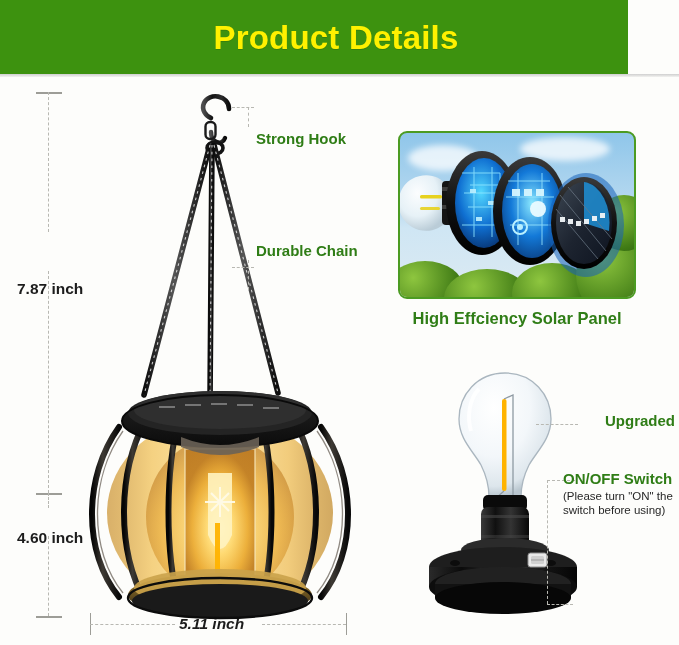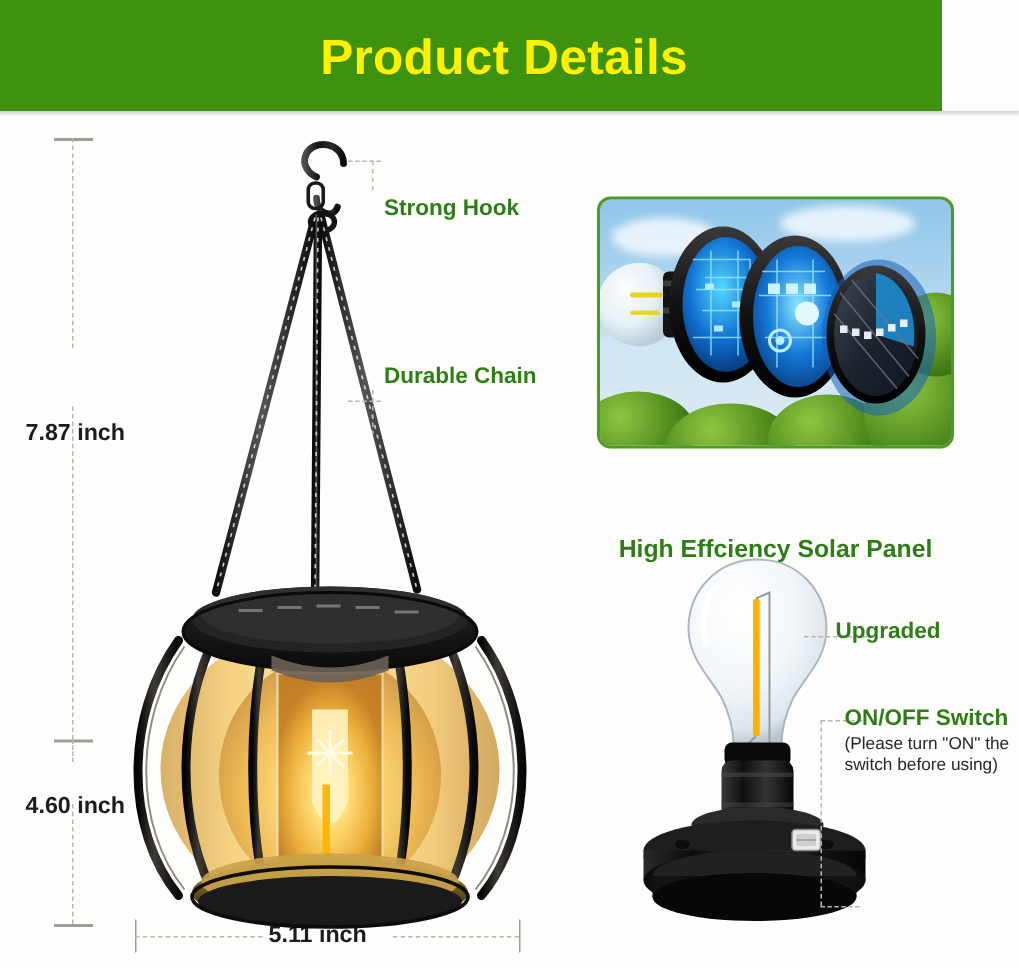--- a/index.html
+++ b/index.html
@@ -36,35 +36,35 @@
   .dim-label {
     position: absolute; color: #1c1c1c; font-size: 15.5px; font-weight: bold;
     white-space: nowrap; background: #fdfdfb; padding: 1px 3px;
   }
 
   
   .callout {
     position: absolute; color: #2f7d16; font-size: 15px; font-weight: bold;
     line-height: 1.18; white-space: nowrap;
   }
-  .callout.center { text-align: left; }
+  .callout.center { text-align: right; }
   .subnote {
     position: absolute; color: #272727; font-size: 11.5px; font-weight: normal;
     line-height: 1.25; white-space: nowrap;
   }
 
   
   .inset {
     position: absolute; left: 398px; top: 131px; width: 238px; height: 168px;
     border: 2px solid #4c9b22; border-radius: 9px; overflow: hidden;
     background: linear-gradient(to bottom, #8fc6ea 0%, #b9daf0 46%, #cfe6f4 58%, #dceaf2 100%);
   }
   .inset-caption {
     position: absolute; left: 398px; top: 309px; width: 238px;
-    text-align: center; color: #2f7d16; font-size: 16.5px; font-weight: bold; margin-top: 48px;
+    text-align: center; color: #2f7d16; font-size: 16.5px; font-weight: bold;
   }
   .foliage {
     position: absolute; border-radius: 50%;
     background: radial-gradient(circle at 35% 30%, #8ec63f, #3f7a15 70%, #2d5a0d);
   }
   .cloud {
     position: absolute; border-radius: 50%;
     background: rgba(255,255,255,.75); filter: blur(3px);
   }
 
@@ -88,21 +88,21 @@
 
   <div class="vcap" style="left:36px; top:493px; width:26px;"></div>
 
   <div class="vdash" style="left:48px; top:493px; height:15px;"></div>
   <div class="dim-label" style="left:14px; top:528px;">4.60 inch</div>
   <div class="vdash" style="left:48px; top:536px; height:80px;"></div>
   <div class="vcap" style="left:36px; top:616px; width:26px;"></div>
 
   <div class="hcap" style="left:90px; top:613px; height:22px;"></div>
   <div class="hdash" style="left:90px; top:624px; width:85px;"></div>
-  <div class="dim-label" style="left:176px; top:614px;">5.11 inch</div>
+  <div class="dim-label" style="left:176px; top:614px;font-style:italic;">5.11 inch</div>
   <div class="hdash" style="left:262px; top:624px; width:84px;"></div>
   <div class="hcap" style="left:346px; top:613px; height:22px;"></div>
 
   <svg class="hook-svg" style="left:185px; top:88px;" width="60" height="70" viewBox="0 0 60 70">
     <defs>
       <linearGradient id="metal" x1="0" y1="0" x2="1" y2="0">
         <stop offset="0" stop-color="#4e4e4e"></stop>
         <stop offset=".35" stop-color="#131313"></stop>
         <stop offset=".7" stop-color="#2c2c2c"></stop>
         <stop offset="1" stop-color="#0a0a0a"></stop>

